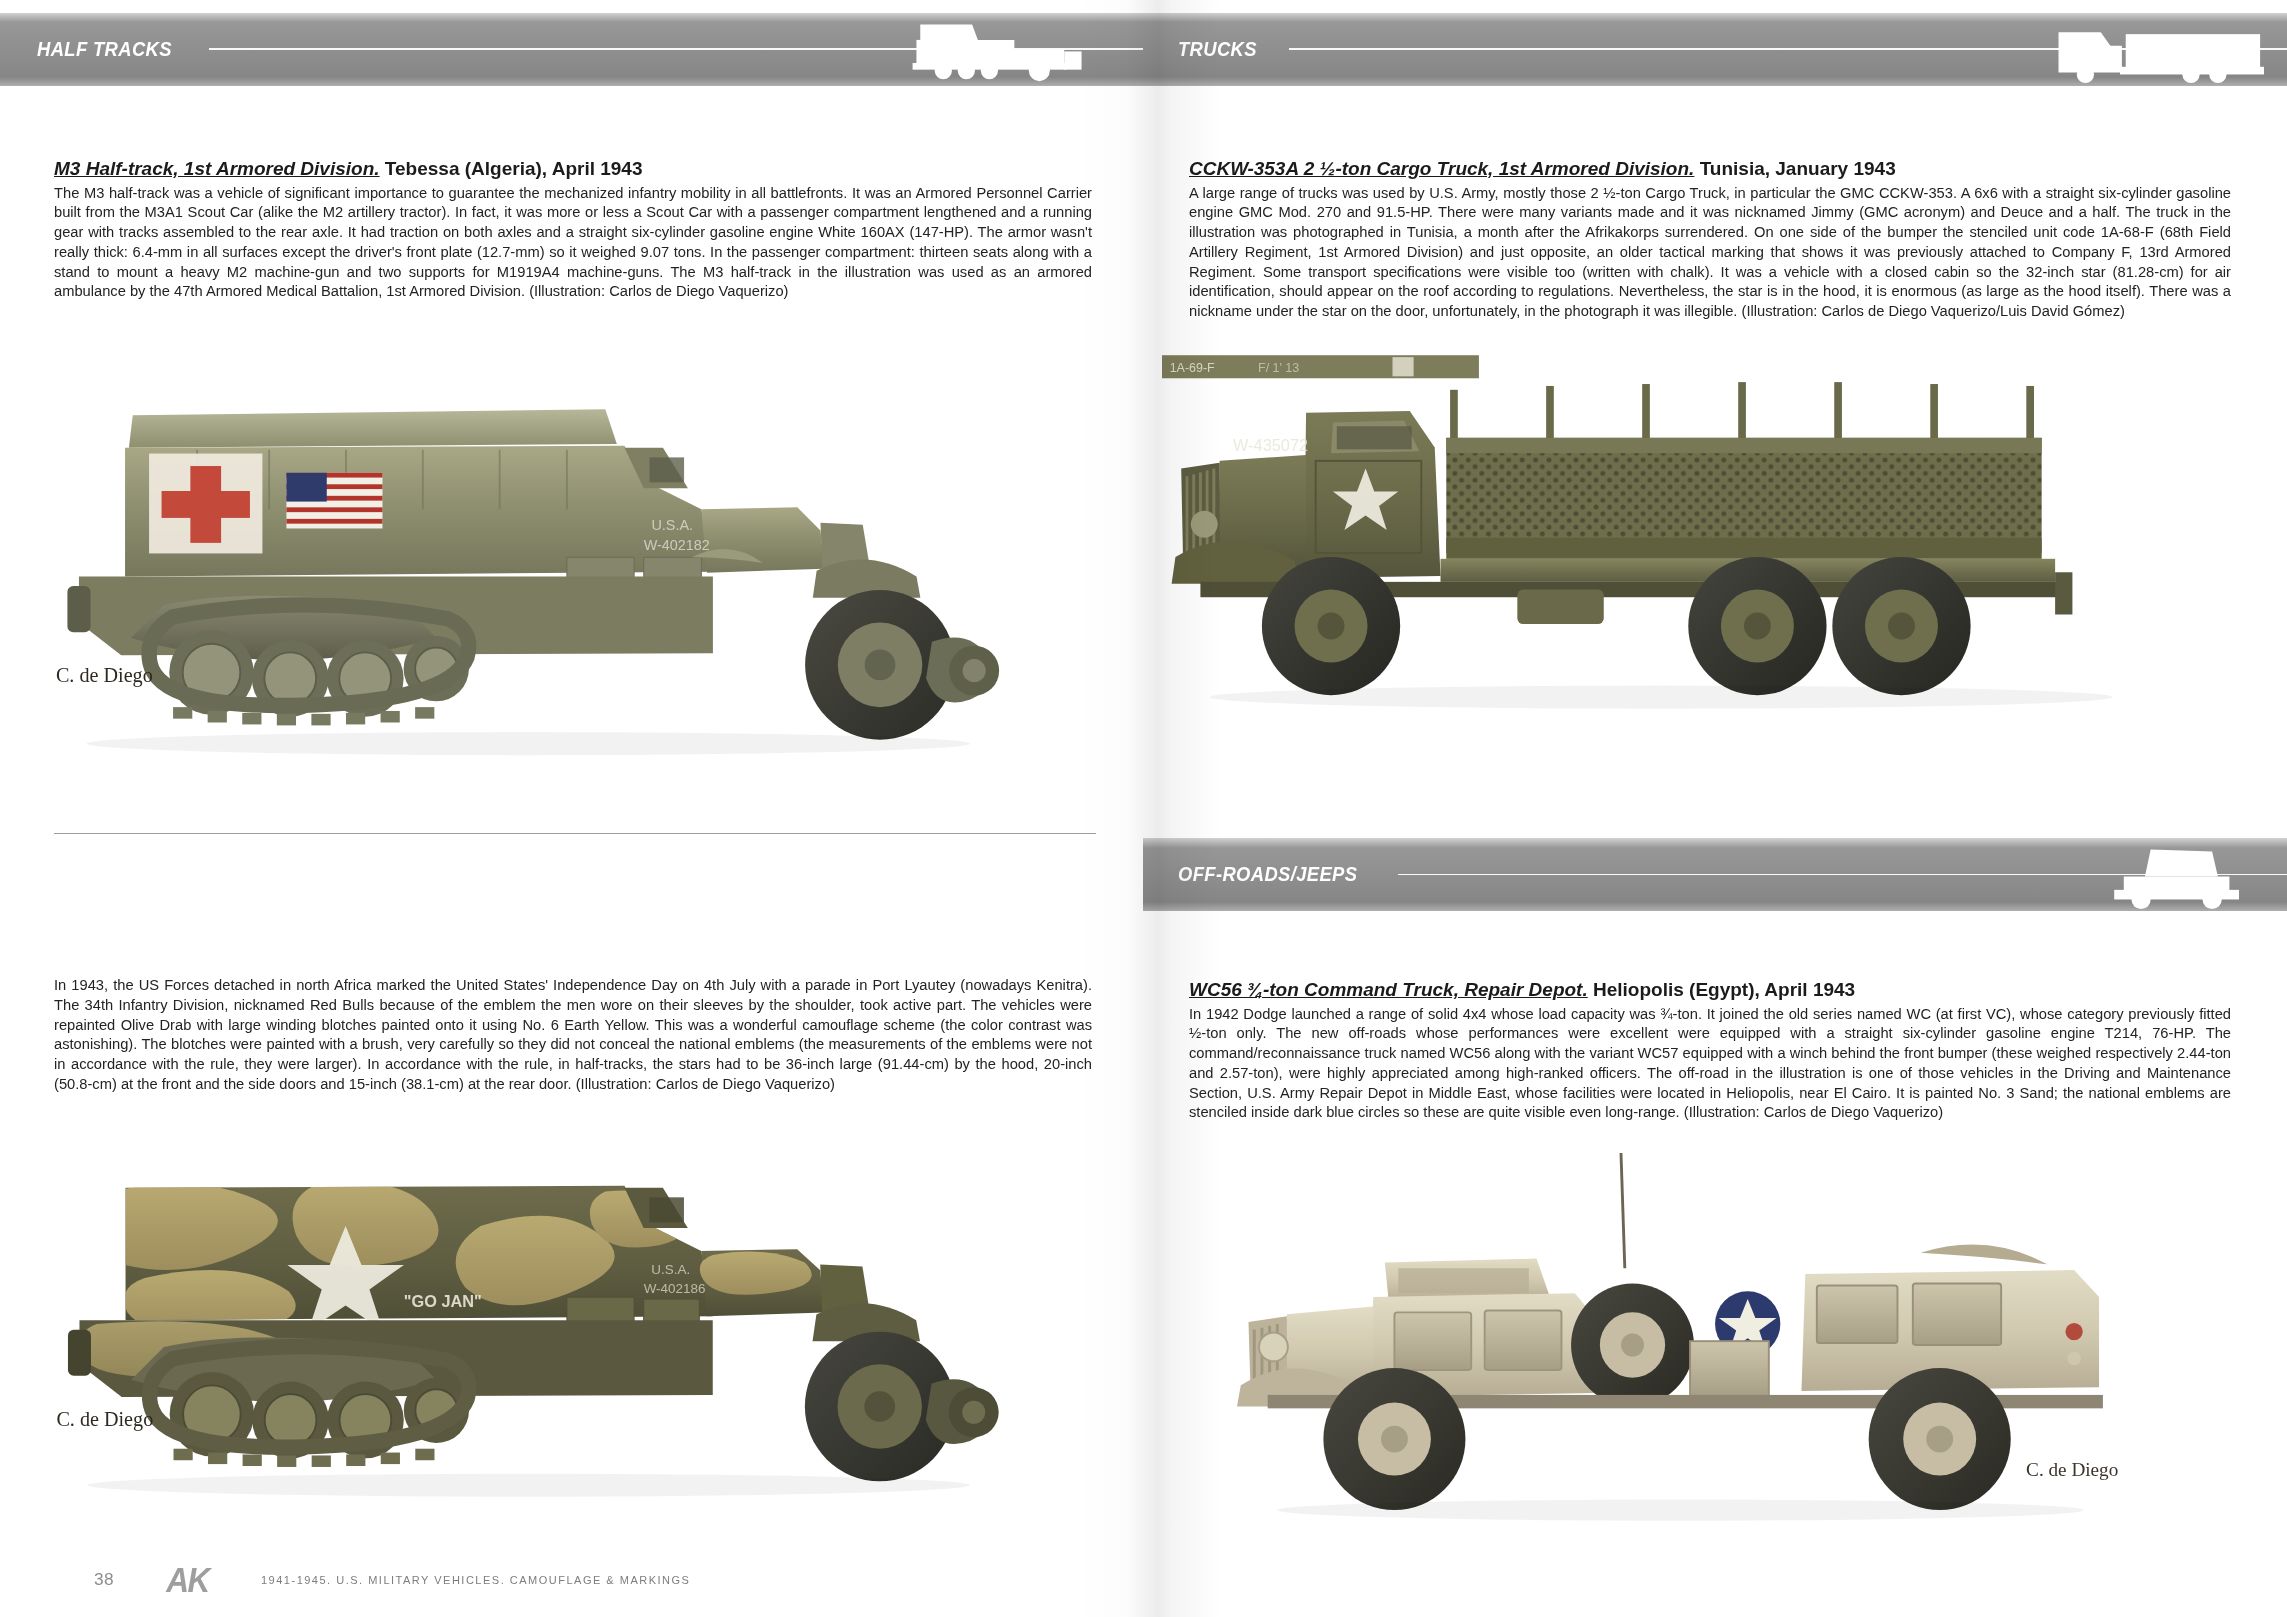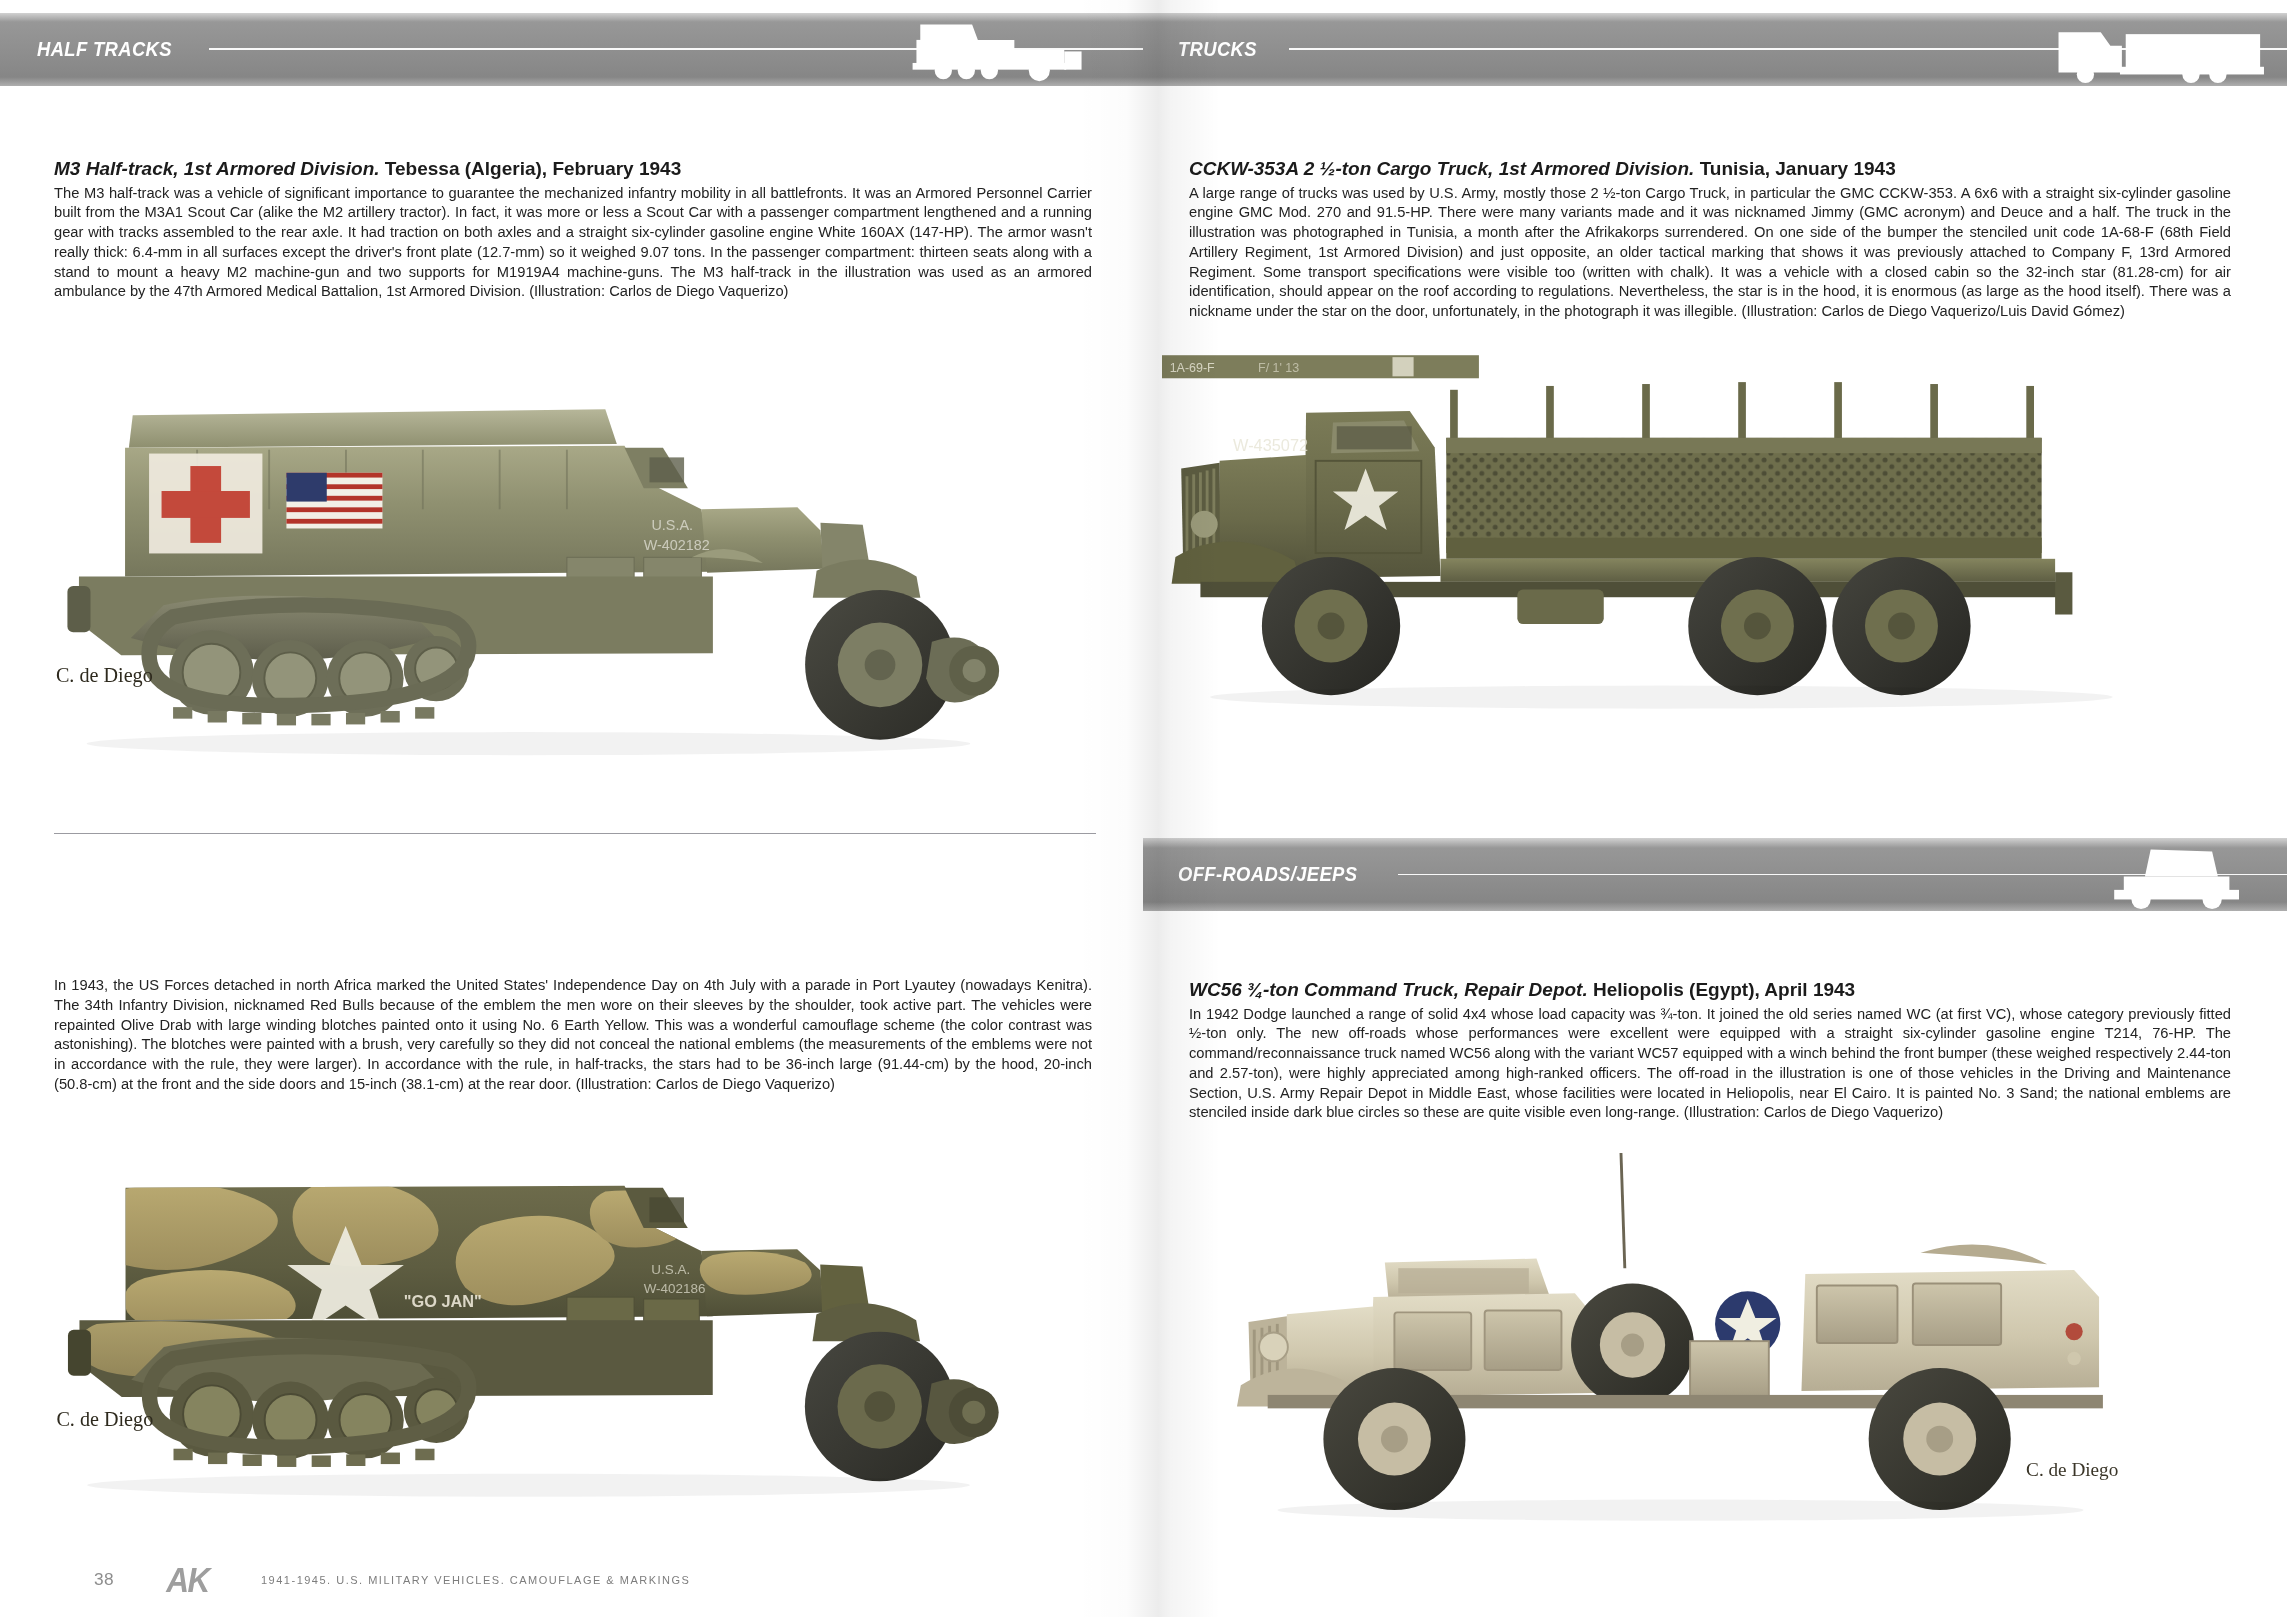--- a/index.html
+++ b/index.html
@@ -43,21 +43,21 @@
   #banner-trucks .btitle{margin-left:35px;}
   #banner-offroads{left:1143px;top:838px;width:1144px;}
   #banner-offroads .btitle{margin-left:35px;}
 
   
   .article{position:absolute;}
   .art-head{
     font-size:19px;line-height:1.25;margin:0 0 2.9px 0;color:#1b1b1b;
     font-weight:bold;
   }
-  .art-head .it{font-style:italic;}
+  .art-head .it{font-style:italic;text-decoration:underline;}
   .art-body{
     font-size:14.7px;line-height:1.345;color:#232323;text-align:justify;
     margin:0;
   }
 
   
   .hr-rule{position:absolute;height:1px;background:#9b9ba1;}
 
   
   .footer{position:absolute;bottom:0;height:77px;display:flex;align-items:center;}
@@ -98,21 +98,21 @@
               <circle cx="142" cy="60" r="11"></circle>
             <rect x="168" y="40" width="18" height="19"></rect>
           </g>
         </svg>
       </div>
       <div class="banner-bot-fade"></div>
     </div>
 
     <div class="article" id="art-1" style="left:54px;top:157px;width:1038px;">
       <h2 class="art-head">
-        <span class="it">M3 Half-track, 1st Armored Division.</span><span> Tebessa (Algeria), February 1943</span>
+        <span class="it">M3 Half-track, 1st Armored Division.</span><span> Tebessa (Algeria), April 1943</span>
       </h2>
       <p class="art-body">The M3 half-track was a vehicle of significant importance to guarantee the mechanized infantry mobility in all battlefronts. It was an Armored Personnel Carrier built from the M3A1 Scout Car (alike the M2 artillery tractor). In fact, it was more or less a Scout Car with a passenger compartment lengthened and a running gear with tracks assembled to the rear axle. It had traction on both axles and a straight six-cylinder gasoline engine White 160AX (147-HP). The armor wasn't really thick: 6.4-mm in all surfaces except the driver's front plate (12.7-mm) so it weighed 9.07 tons. In the passenger compartment: thirteen seats along with a stand to mount a heavy M2 machine-gun and two supports for M1919A4 machine-guns. The M3 half-track in the illustration was used as an armored ambulance by the 47th Armored Medical Battalion, 1st Armored Division. (Illustration: Carlos de Diego Vaquerizo)</p>
     </div>
 
     <div class="illus" id="illus-1" style="left:29px;top:365px;width:1095px;height:423px;">
       <svg viewBox="0 0 1140 440" width="1095" height="423">
         <defs>
           <linearGradient id="od1" x1="0" y1="0" x2="0" y2="1">
             <stop offset="0%" stop-color="#a8a887"></stop>
               <stop offset="45%" stop-color="#8f9070"></stop>

